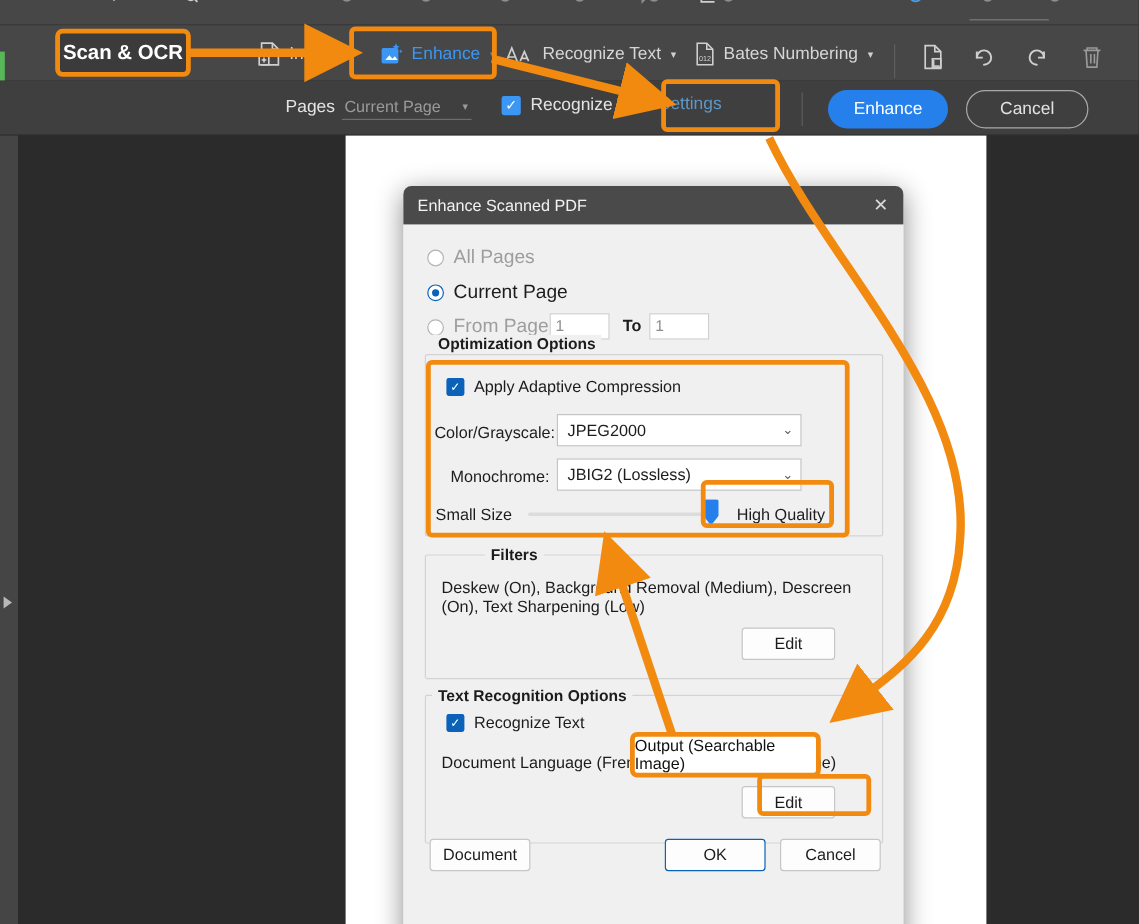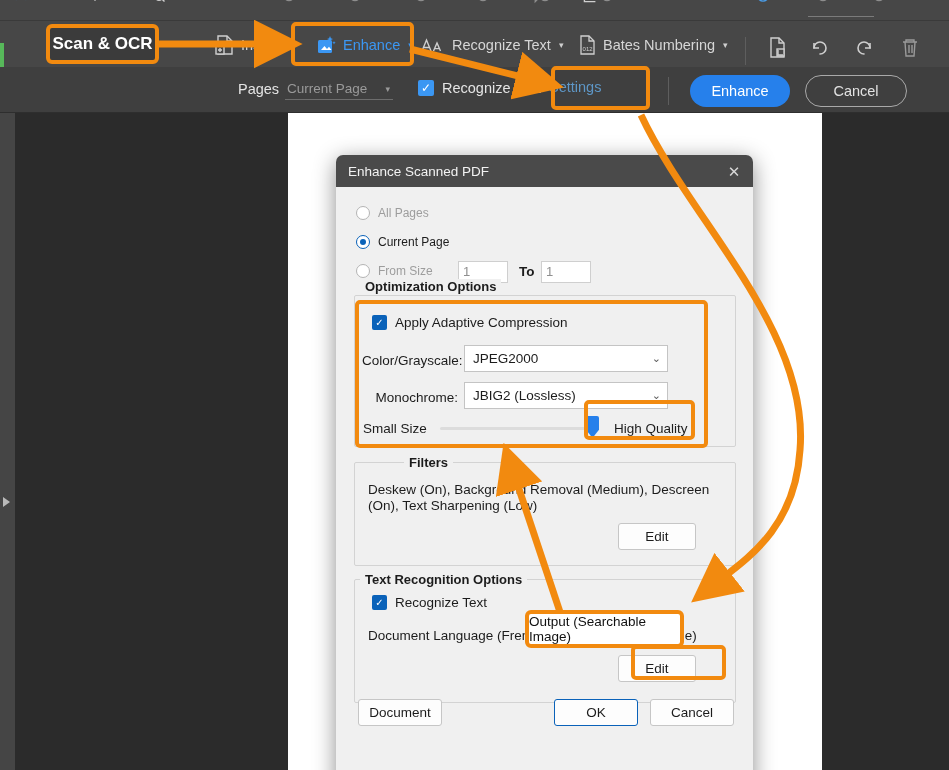--- a/index.html
+++ b/index.html
@@ -128,21 +128,21 @@
     display: flex; align-items: center; padding-left: 12px;
   }
   .dlg-close {
     position: absolute; right: 10px; top: 8px; width: 18px; height: 18px;
     color: #d8d8d8; font-size: 15px; line-height: 17px; text-align: center;
   }
   .dlg-body { position: absolute; left: 0; top: 32px; width: 417px; height: 546px; }
 
   .radio-row {
     position: absolute; display: flex; align-items: center; gap: 8px;
-    font-size: 12px; color: #1c1c1c;
+    font-size: 16px; color: #1c1c1c;
   }
   .radio-row.disabled { color: #9d9d9d; }
   .radio {
     width: 14px; height: 14px; border-radius: 50%;
     border: 1.6px solid #b4b4b4; background: #fff;
     display: flex; align-items: center; justify-content: center; flex: none;
   }
   .radio.on { border-color: #0a62b9; }
   .radio.on::after {
     content: ''; width: 6px; height: 6px; border-radius: 50%; background: #0a62b9;
@@ -455,21 +455,21 @@
       <div class="radio-row disabled" style="left:20px; top:19px;">
         <span class="radio"></span>
         <span>All Pages</span>
       </div>
       <div class="radio-row" style="left:20px; top:48px;">
         <span class="radio on"></span>
         <span>Current Page</span>
       </div>
       <div class="radio-row disabled" style="left:20px; top:77px;">
         <span class="radio"></span>
-        <span>From Size</span>
+        <span>From Page</span>
       </div>
       <div class="pg-input" style="left:122px; top:74px; width:50px;">1</div>
       <div class="to-label" style="left:183px; top:77px;">To</div>
       <div class="pg-input" style="left:205px; top:74px; width:50px;">1</div>
 
       <div class="group" style="left:18px; top:108px; width:382px; height:152px;"></div>
       <div class="group-title" style="left:24px; top:92px;">Optimization Options</div>
 
       <div class="dlg-chk" style="left:36px; top:128px;">
         <span class="box">✓</span>

